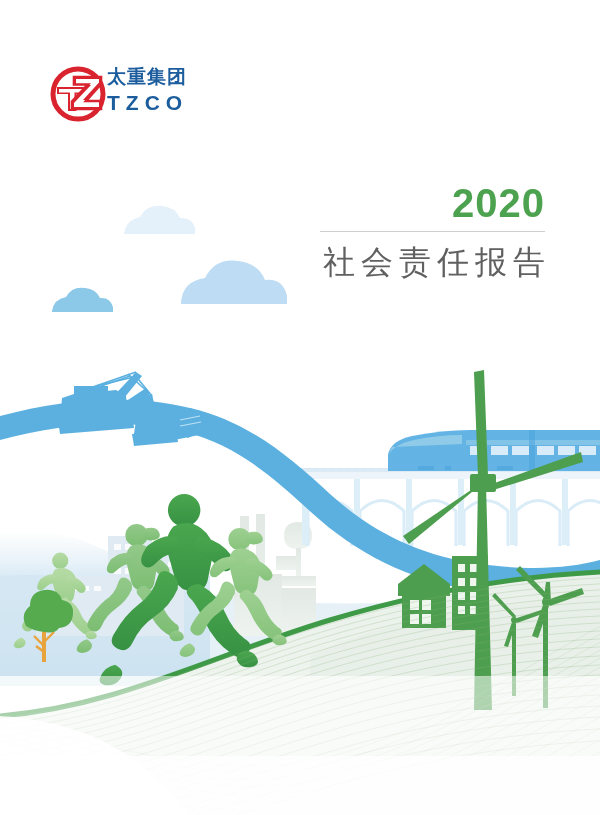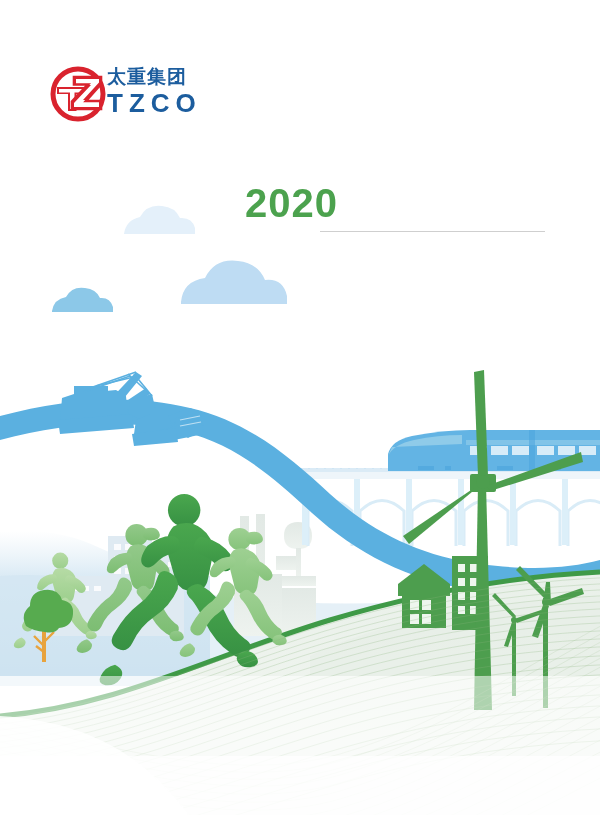--- a/index.html
+++ b/index.html
@@ -49,34 +49,35 @@
     letter-spacing: 1px;
     color: #1c5d9e;
     font-weight: 700;
     white-space: nowrap;
     line-height: 24px;
   }
   .logo-en {
     position: absolute;
     left: 0;
     top: 25px;
-    font-size: 26px;
+    font-size: 21px;
     letter-spacing: 6px;
     color: #1c5d9e;
     font-weight: 700;
     white-space: nowrap;
     line-height: 26px;
   }
 
   
   #title-block {
     position: absolute;
     right: 55px;
     top: 165px;
     width: 300px;
+    text-align: right;
   }
   #year {
     font-size: 40px;
     font-weight: 700;
     color: #4CA24E;
     line-height: 44px;
     letter-spacing: 1px;
   }
   #title-divider {
     margin: 6px 0 9px auto;
@@ -542,15 +543,16 @@
     </svg>
     <div id="logo-text">
       <div class="logo-cn">太重集团</div>
       <div class="logo-en">TZCO</div>
     </div>
   </div>
 
   <div id="title-block">
     <div id="year">2020</div>
     <div id="title-divider"></div>
+    <div id="report-title">社会责任报告</div>
   </div>
 
 </div>
 
 </body></html>

